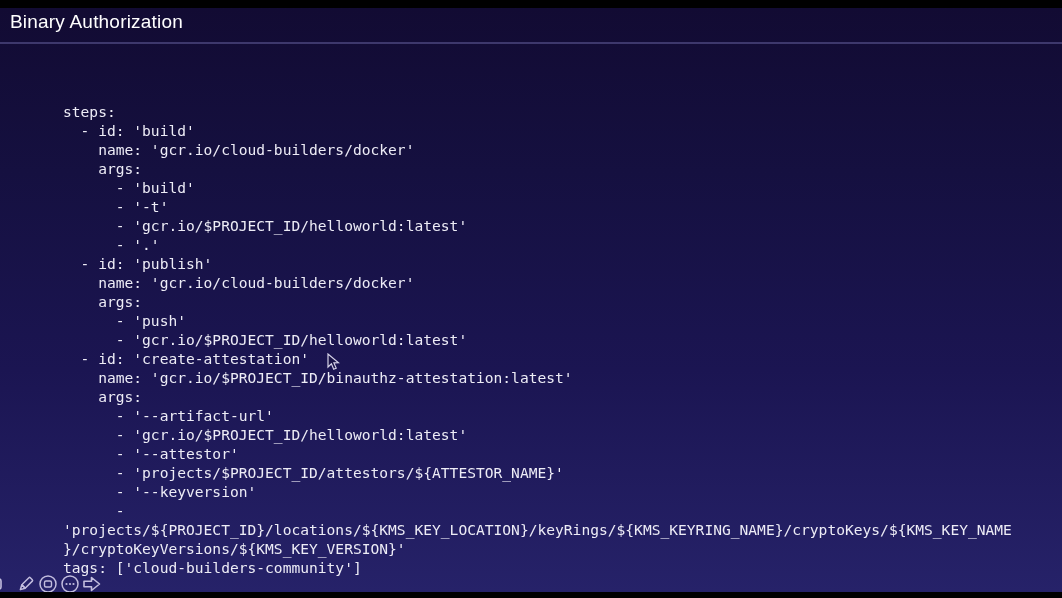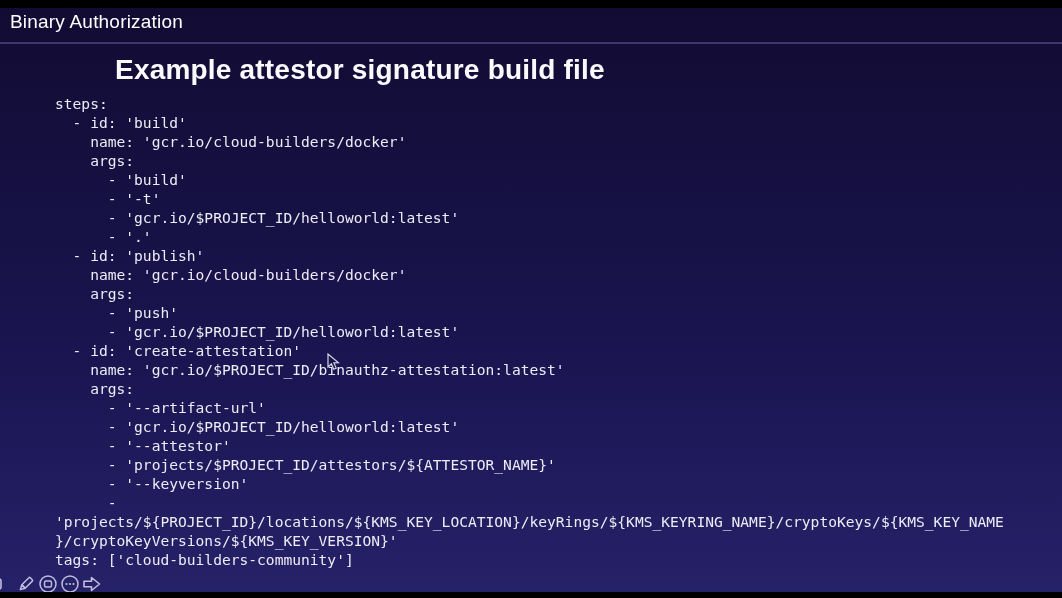--- a/index.html
+++ b/index.html
@@ -23,21 +23,21 @@
   .divider{
     position:absolute;left:0;top:34px;width:1062px;height:2px;
     background:rgba(116,110,176,0.45);
   }
   .slide-heading{
     position:absolute;left:115px;top:46px;
     color:#fafafd;font-size:28px;font-weight:bold;letter-spacing:0.2px;
     font-family:"Liberation Sans", sans-serif;
   }
   .code{
-    position:absolute;left:55px;top:86px;margin:0;
+    position:absolute;left:55px;top:86px;margin:8px;
     font-family:"DejaVu Sans Mono","Liberation Mono",monospace;
     font-size:14.6px;line-height:19px;color:#edecf6;
     white-space:pre;letter-spacing:0;
   }
   .cursor{position:absolute;left:327px;top:345px;width:13px;height:18px;}
   .toolbar{
     position:absolute;left:-6px;top:566px;height:20px;
     display:flex;align-items:center;gap:2px;
   }
   .tool{width:20px;height:20px;display:flex;align-items:center;justify-content:center;}
@@ -46,21 +46,20 @@
 </head>
 <body>
 
 <div class="letterbox top"></div>
 
 <div class="slide">
 
   <div class="app-title">Binary Authorization</div>
   <div class="divider"></div>
 
-  <div class="slide-heading">Example attestor signature build file</div>
 
   <pre class="code">steps:
   - id: 'build'
     name: 'gcr.io/cloud-builders/docker'
     args:
       - 'build'
       - '-t'
       - 'gcr.io/$PROJECT_ID/helloworld:latest'
       - '.'
   - id: 'publish'

